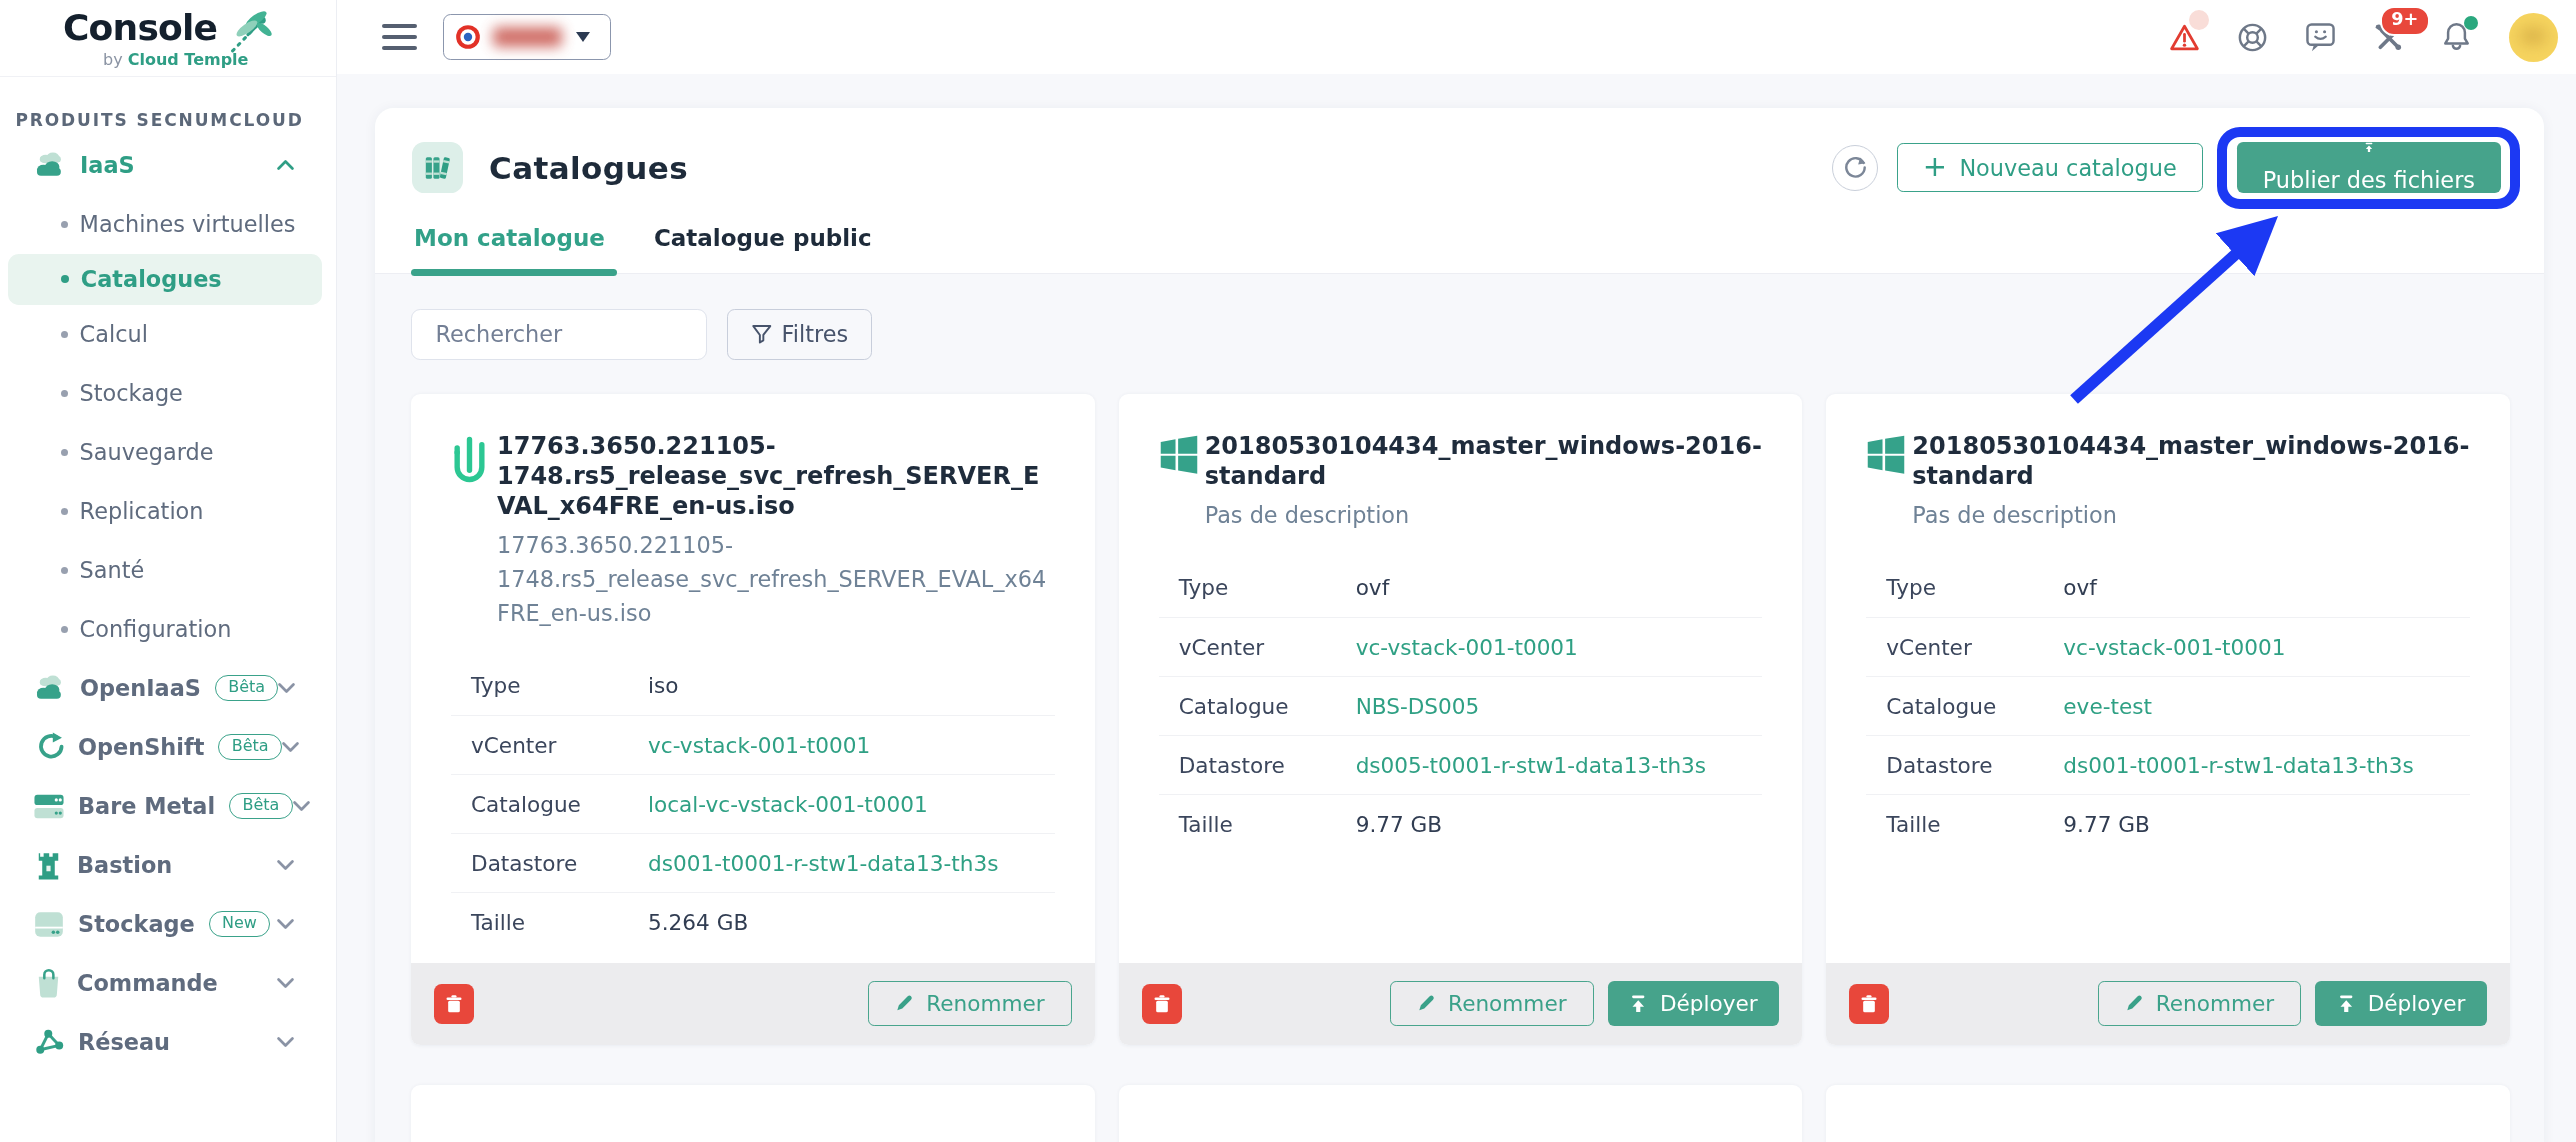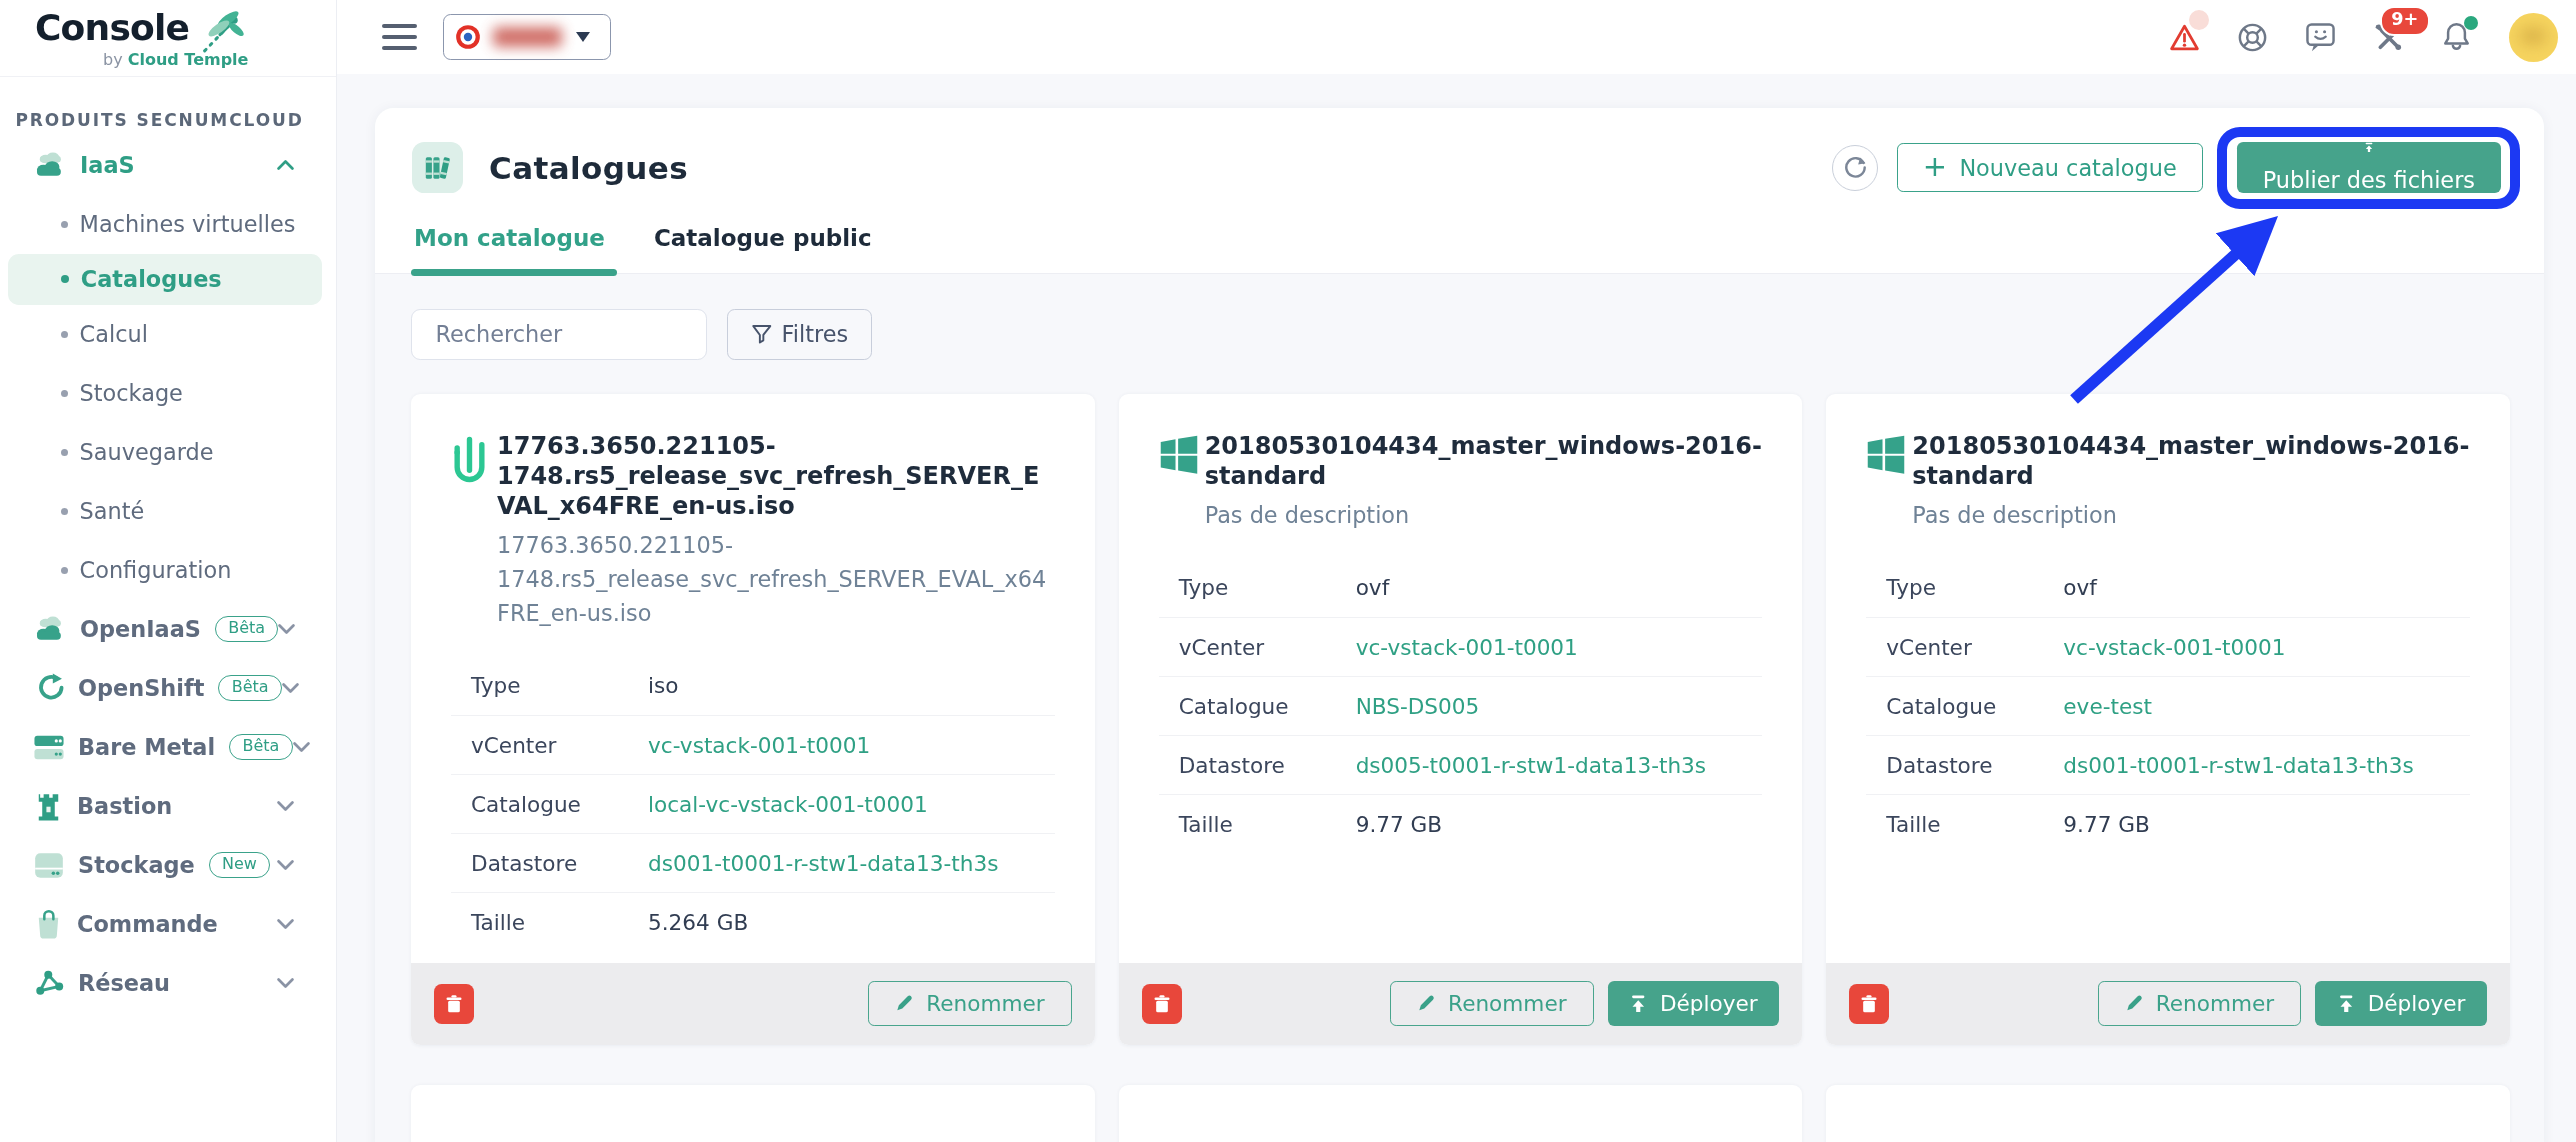--- a/index.html
+++ b/index.html
@@ -6,21 +6,21 @@
   html,body { width:2576px; height:1142px; }
   body {
     position:relative; overflow:hidden; background:#f7f8fb;
     font-family:"DejaVu Sans","Liberation Sans",sans-serif; color:#313d52;
   }
   
   .sidebar { position:absolute; left:0; top:0; bottom:0; width:337px; background:#fff;
              border-right:1.5px solid #eceef3; z-index:5; }
   .logo-block { height:77px; padding:7.7px 0 0 35px; border-bottom:1.5px solid #f0f1f5; }
   .logo-line { display:flex; align-items:flex-start; }
-  .logo-name { font-size:36px; font-weight:800; color:#14202d; letter-spacing:-0.8px; line-height:40px; }
+  .logo-name { font-size:36px; font-weight:800; color:#14202d; letter-spacing:-0.8px; line-height:40px;margin-left:28px; }
   .logo-fly { margin-left:6.2px; margin-top:1.5px; }
   .logo-sub { font-size:16px; color:#8a93a3; margin:-4.6px 0 0 68px; }
   .logo-sub b { color:#2f9e85; }
   .nav { padding-top:18.5px; }
   .nav-row { display:flex; align-items:center; height:59px; position:relative; cursor:pointer; }
   .nav-dash { height:51px; margin-bottom:15.4px; padding-left:36px; }
   .nav-dash .lbl { margin-left:16px; }
   .section-label { font-size:17px; font-weight:700; letter-spacing:1.9px; color:#5c6879;
                    margin:14px 0 6.2px 15.4px; }
   .nav-group { padding-left:33px; }
@@ -189,20 +189,24 @@
     <div class="nav-row nav-sub">
       <span class="dot"></span>
       <span class="lbl">Stockage</span>
     </div>
 
     <div class="nav-row nav-sub">
       <span class="dot"></span>
       <span class="lbl">Sauvegarde</span>
     </div>
 
+    <div class="nav-row nav-sub">
+      <span class="dot"></span>
+      <span class="lbl">Replication</span>
+    </div>
 
     <div class="nav-row nav-sub">
       <span class="dot"></span>
       <span class="lbl">Santé</span>
     </div>
 
     <div class="nav-row nav-sub">
       <span class="dot"></span>
       <span class="lbl">Configuration</span>
     </div>

